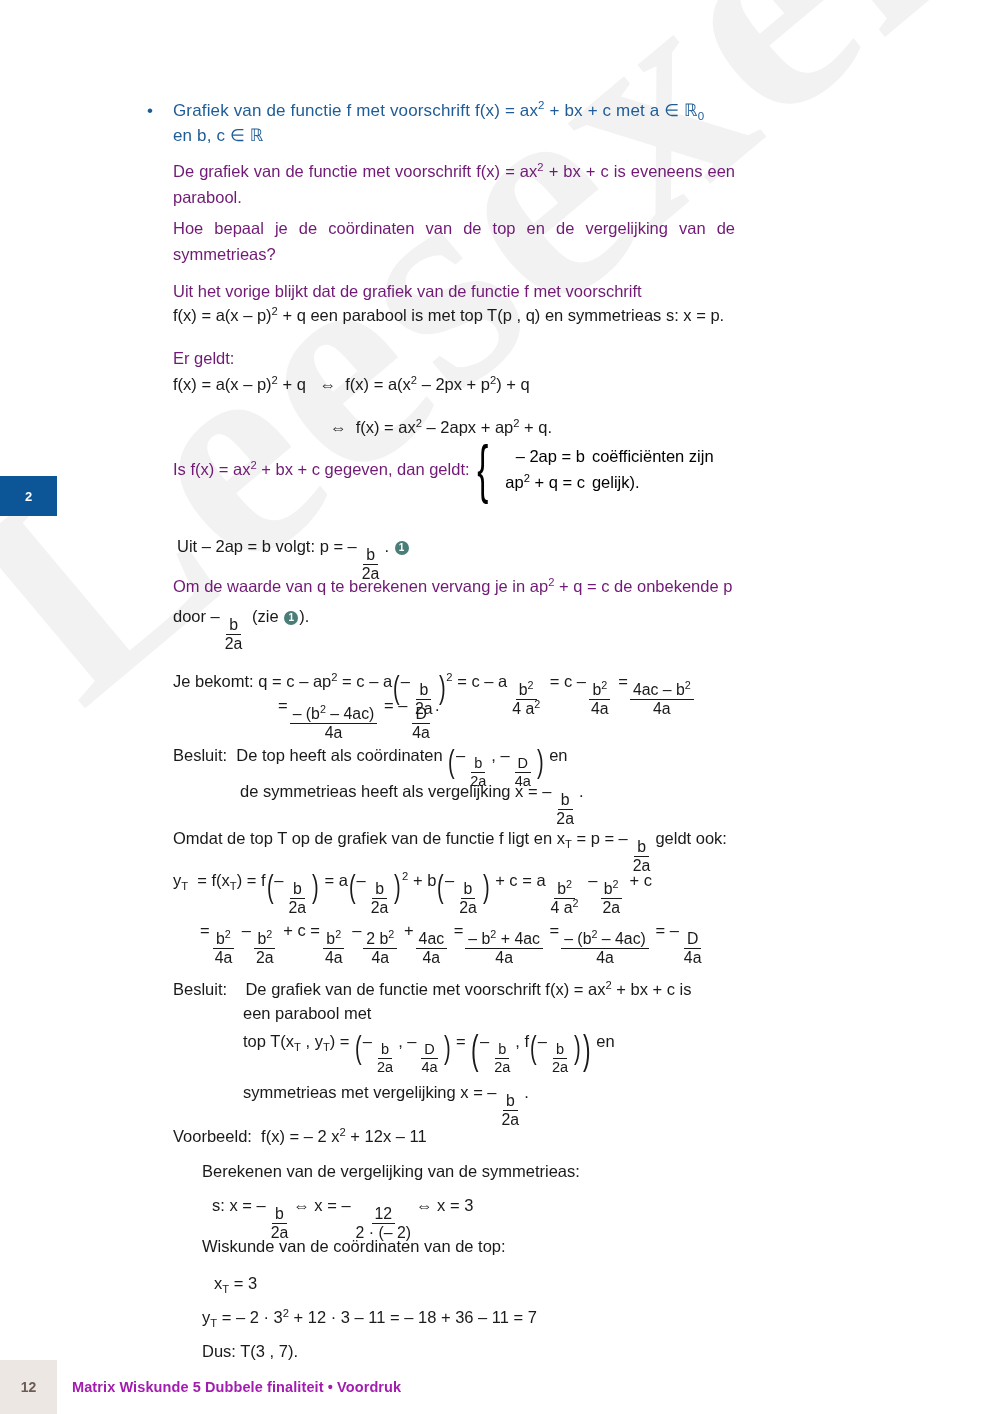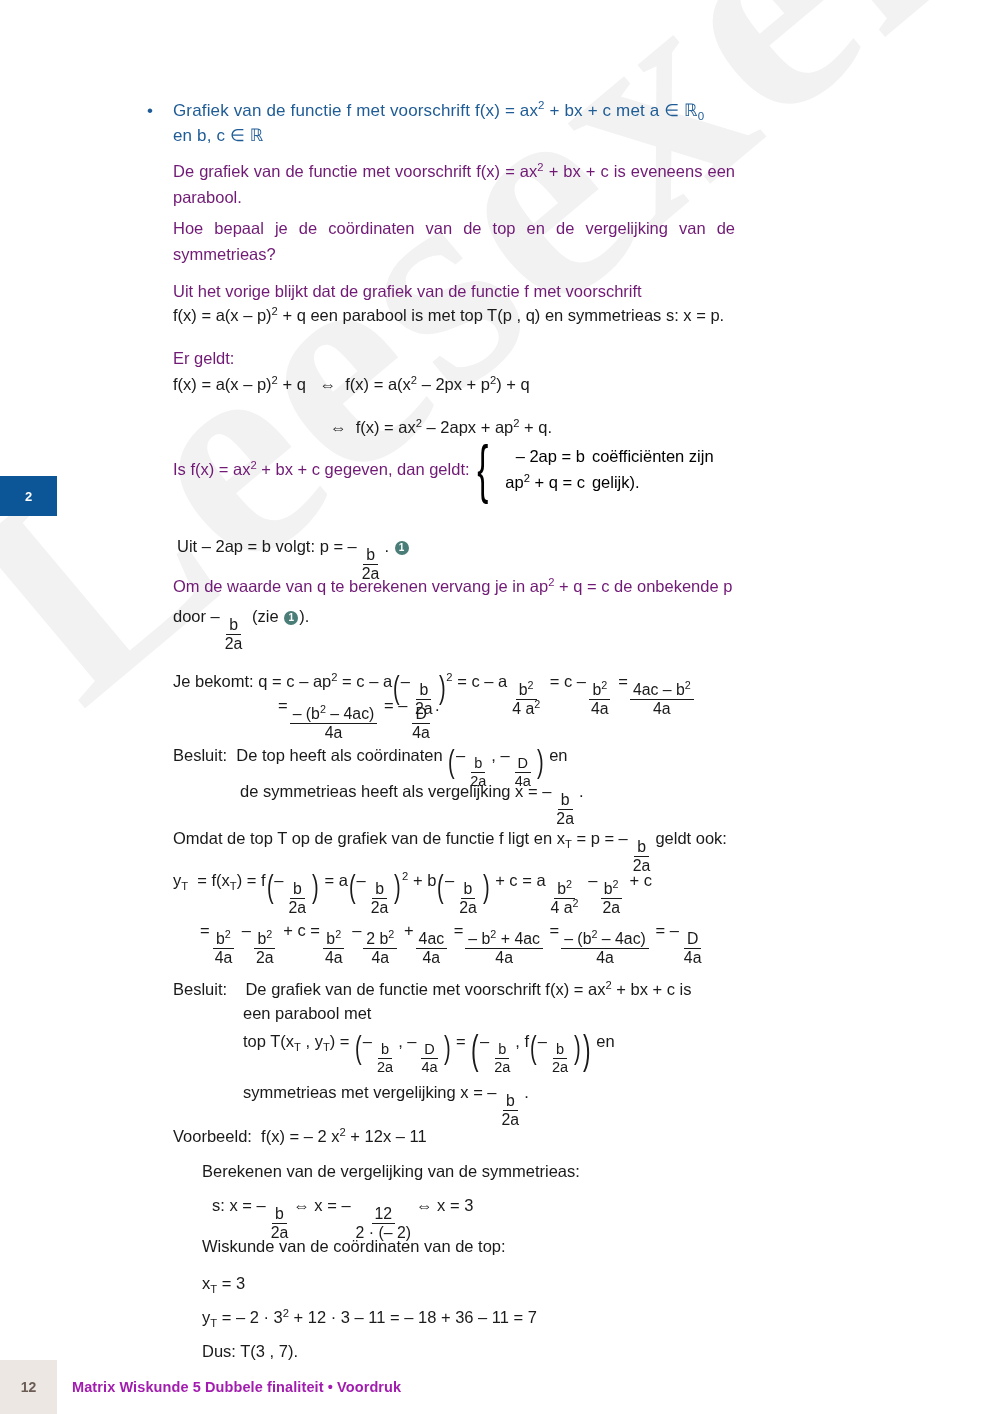--- a/index.html
+++ b/index.html
@@ -490,21 +490,21 @@
         </span><span>⇔</span>
       <span>x = –</span><span class="frac">
           <span class="num">12</span>
           <span class="den">2 · (– 2)</span>
         </span><span>⇔</span>
       <span>x = 3</span>
     </div>
 
     <div class="blk mathline" style="left:202px; top:1231px;">Wiskunde van de coördinaten van de top:</div>
 
-    <div class="blk mathline" style="left:202px; top:1268px;">
+    <div class="blk mathline" style="left:214px; top:1268px;">
       <span>x</span><sub>T</sub><span> = 3</span>
     </div>
 
     <div class="blk mathline" style="left:202px; top:1302px;">
       <span>y</span><sub>T</sub><span> = – 2 · 3</span><sup>2</sup><span> + 12 · 3 – 11 = – 18 + 36 – 11 = 7</span>
     </div>
 
     <div class="blk mathline" style="left:202px; top:1336px;">Dus: T(3 , 7).</div>
 
   </div>

